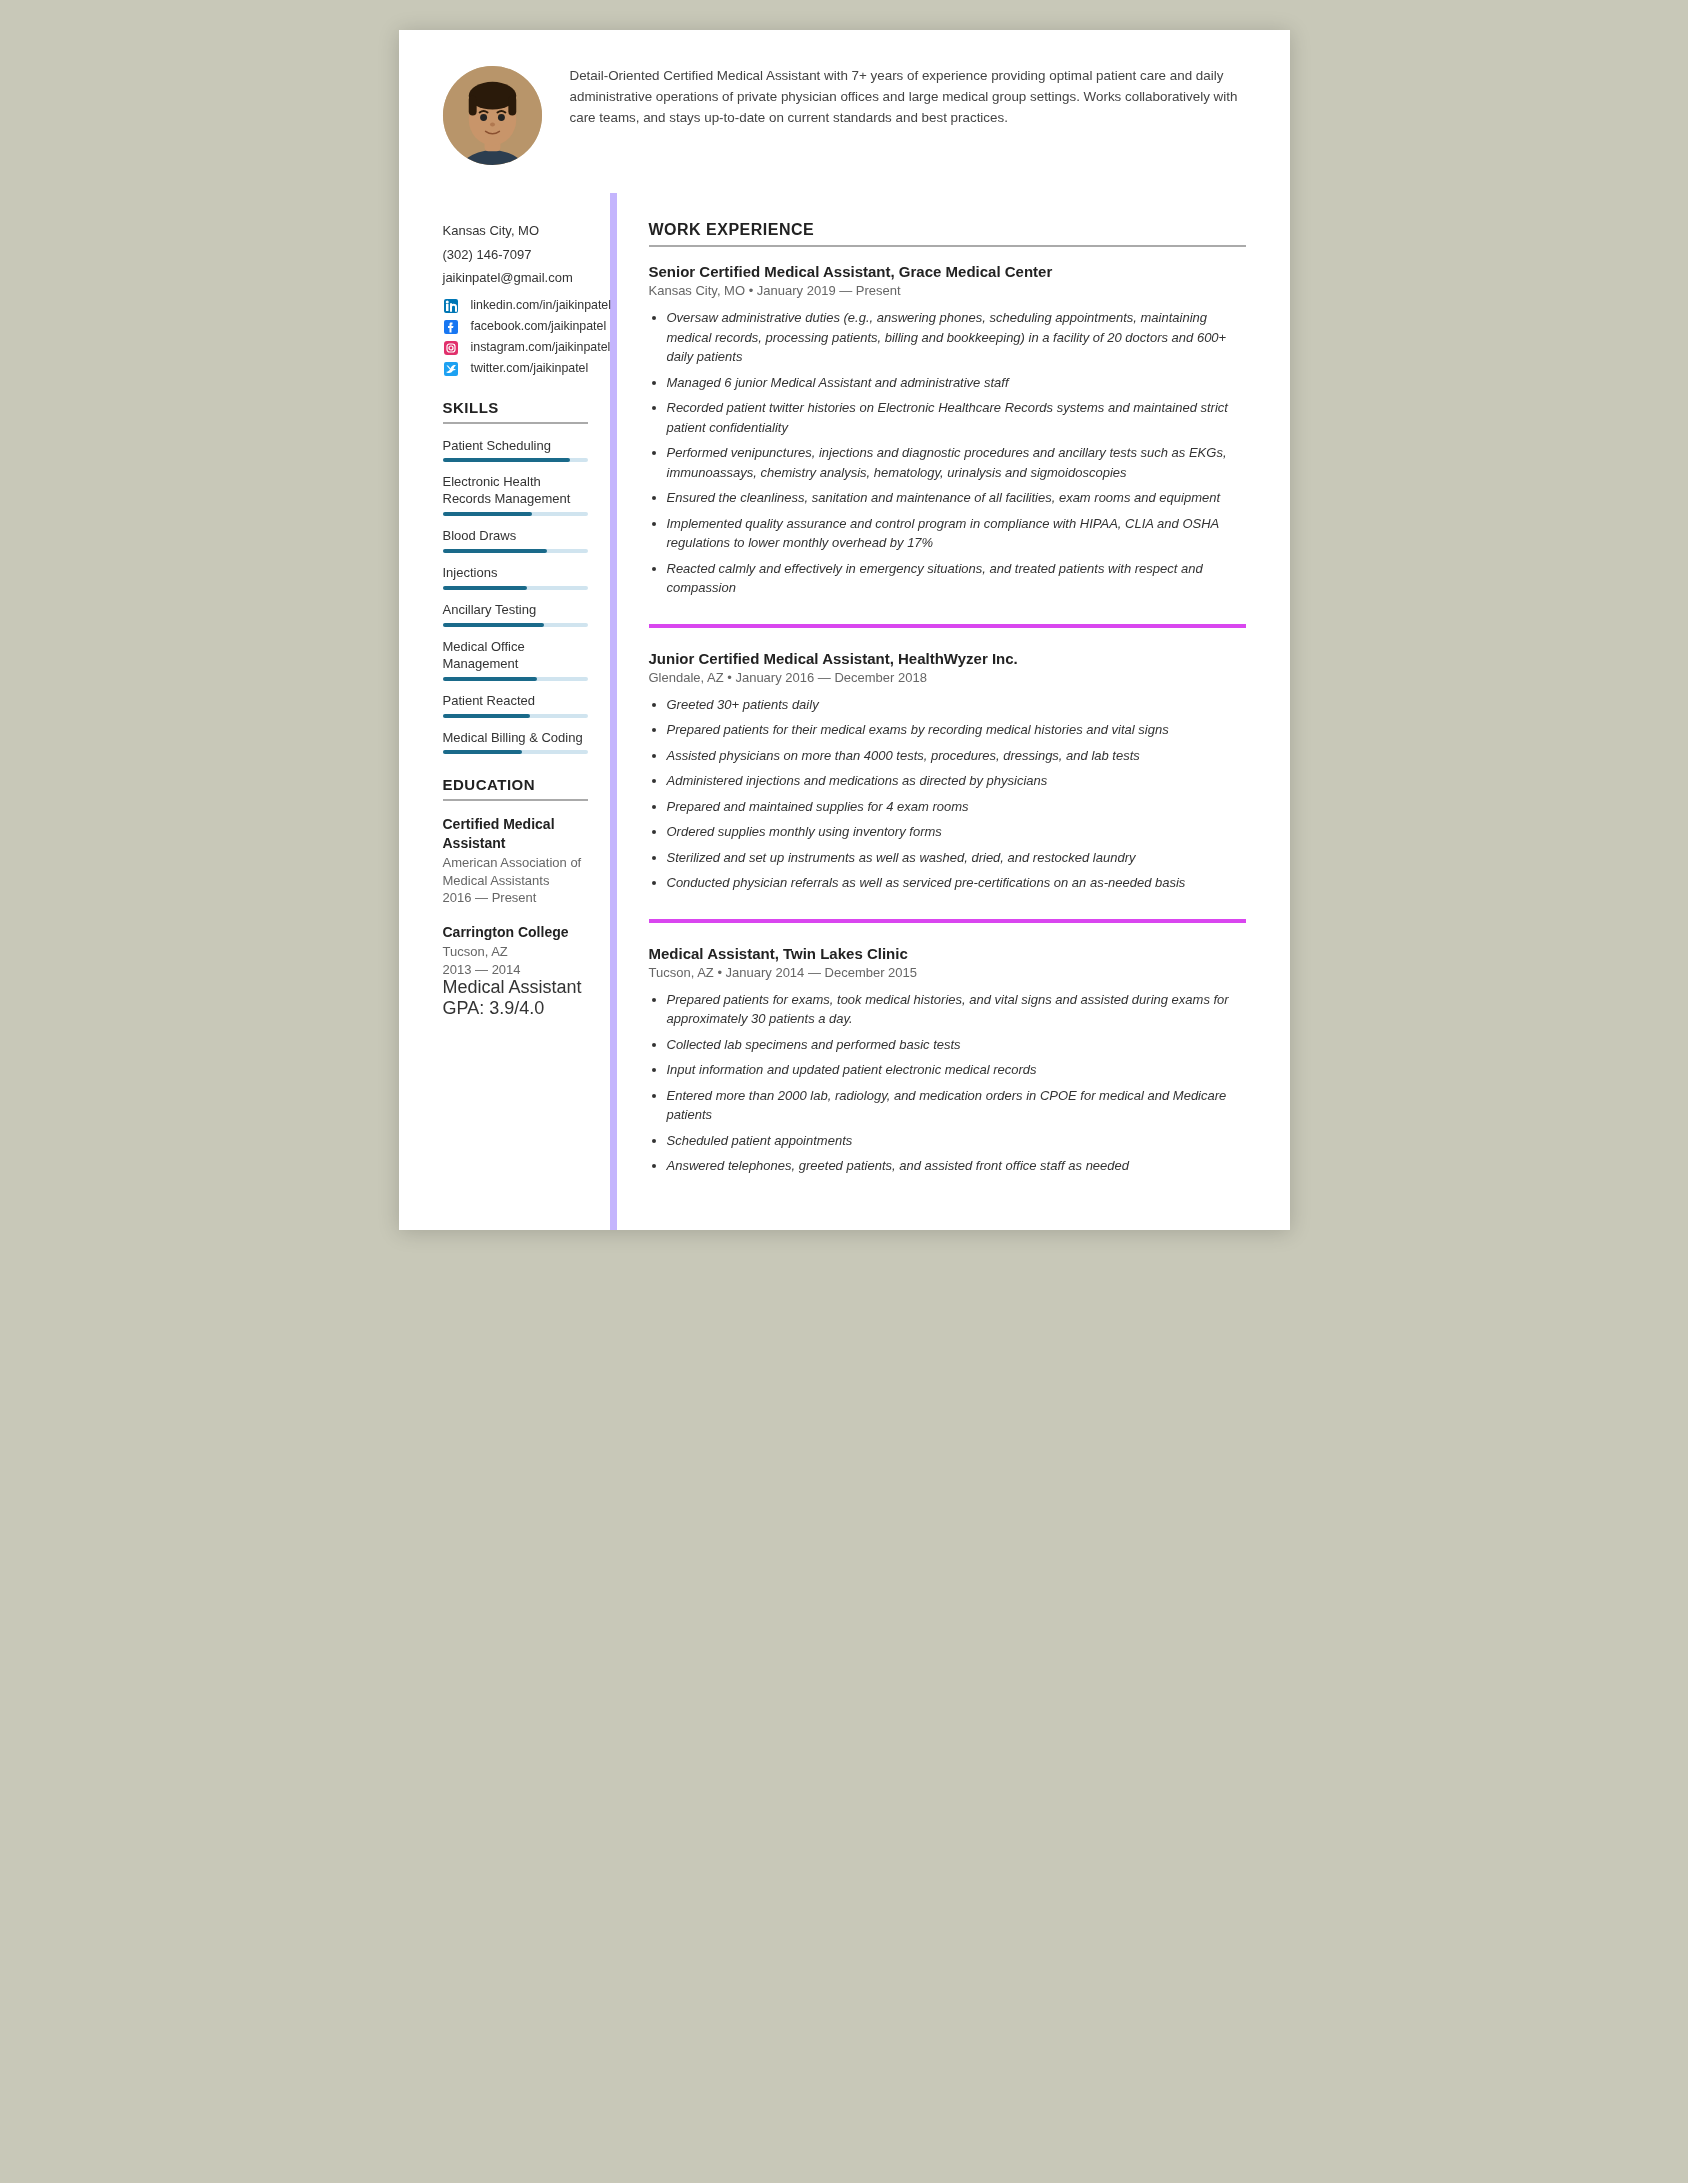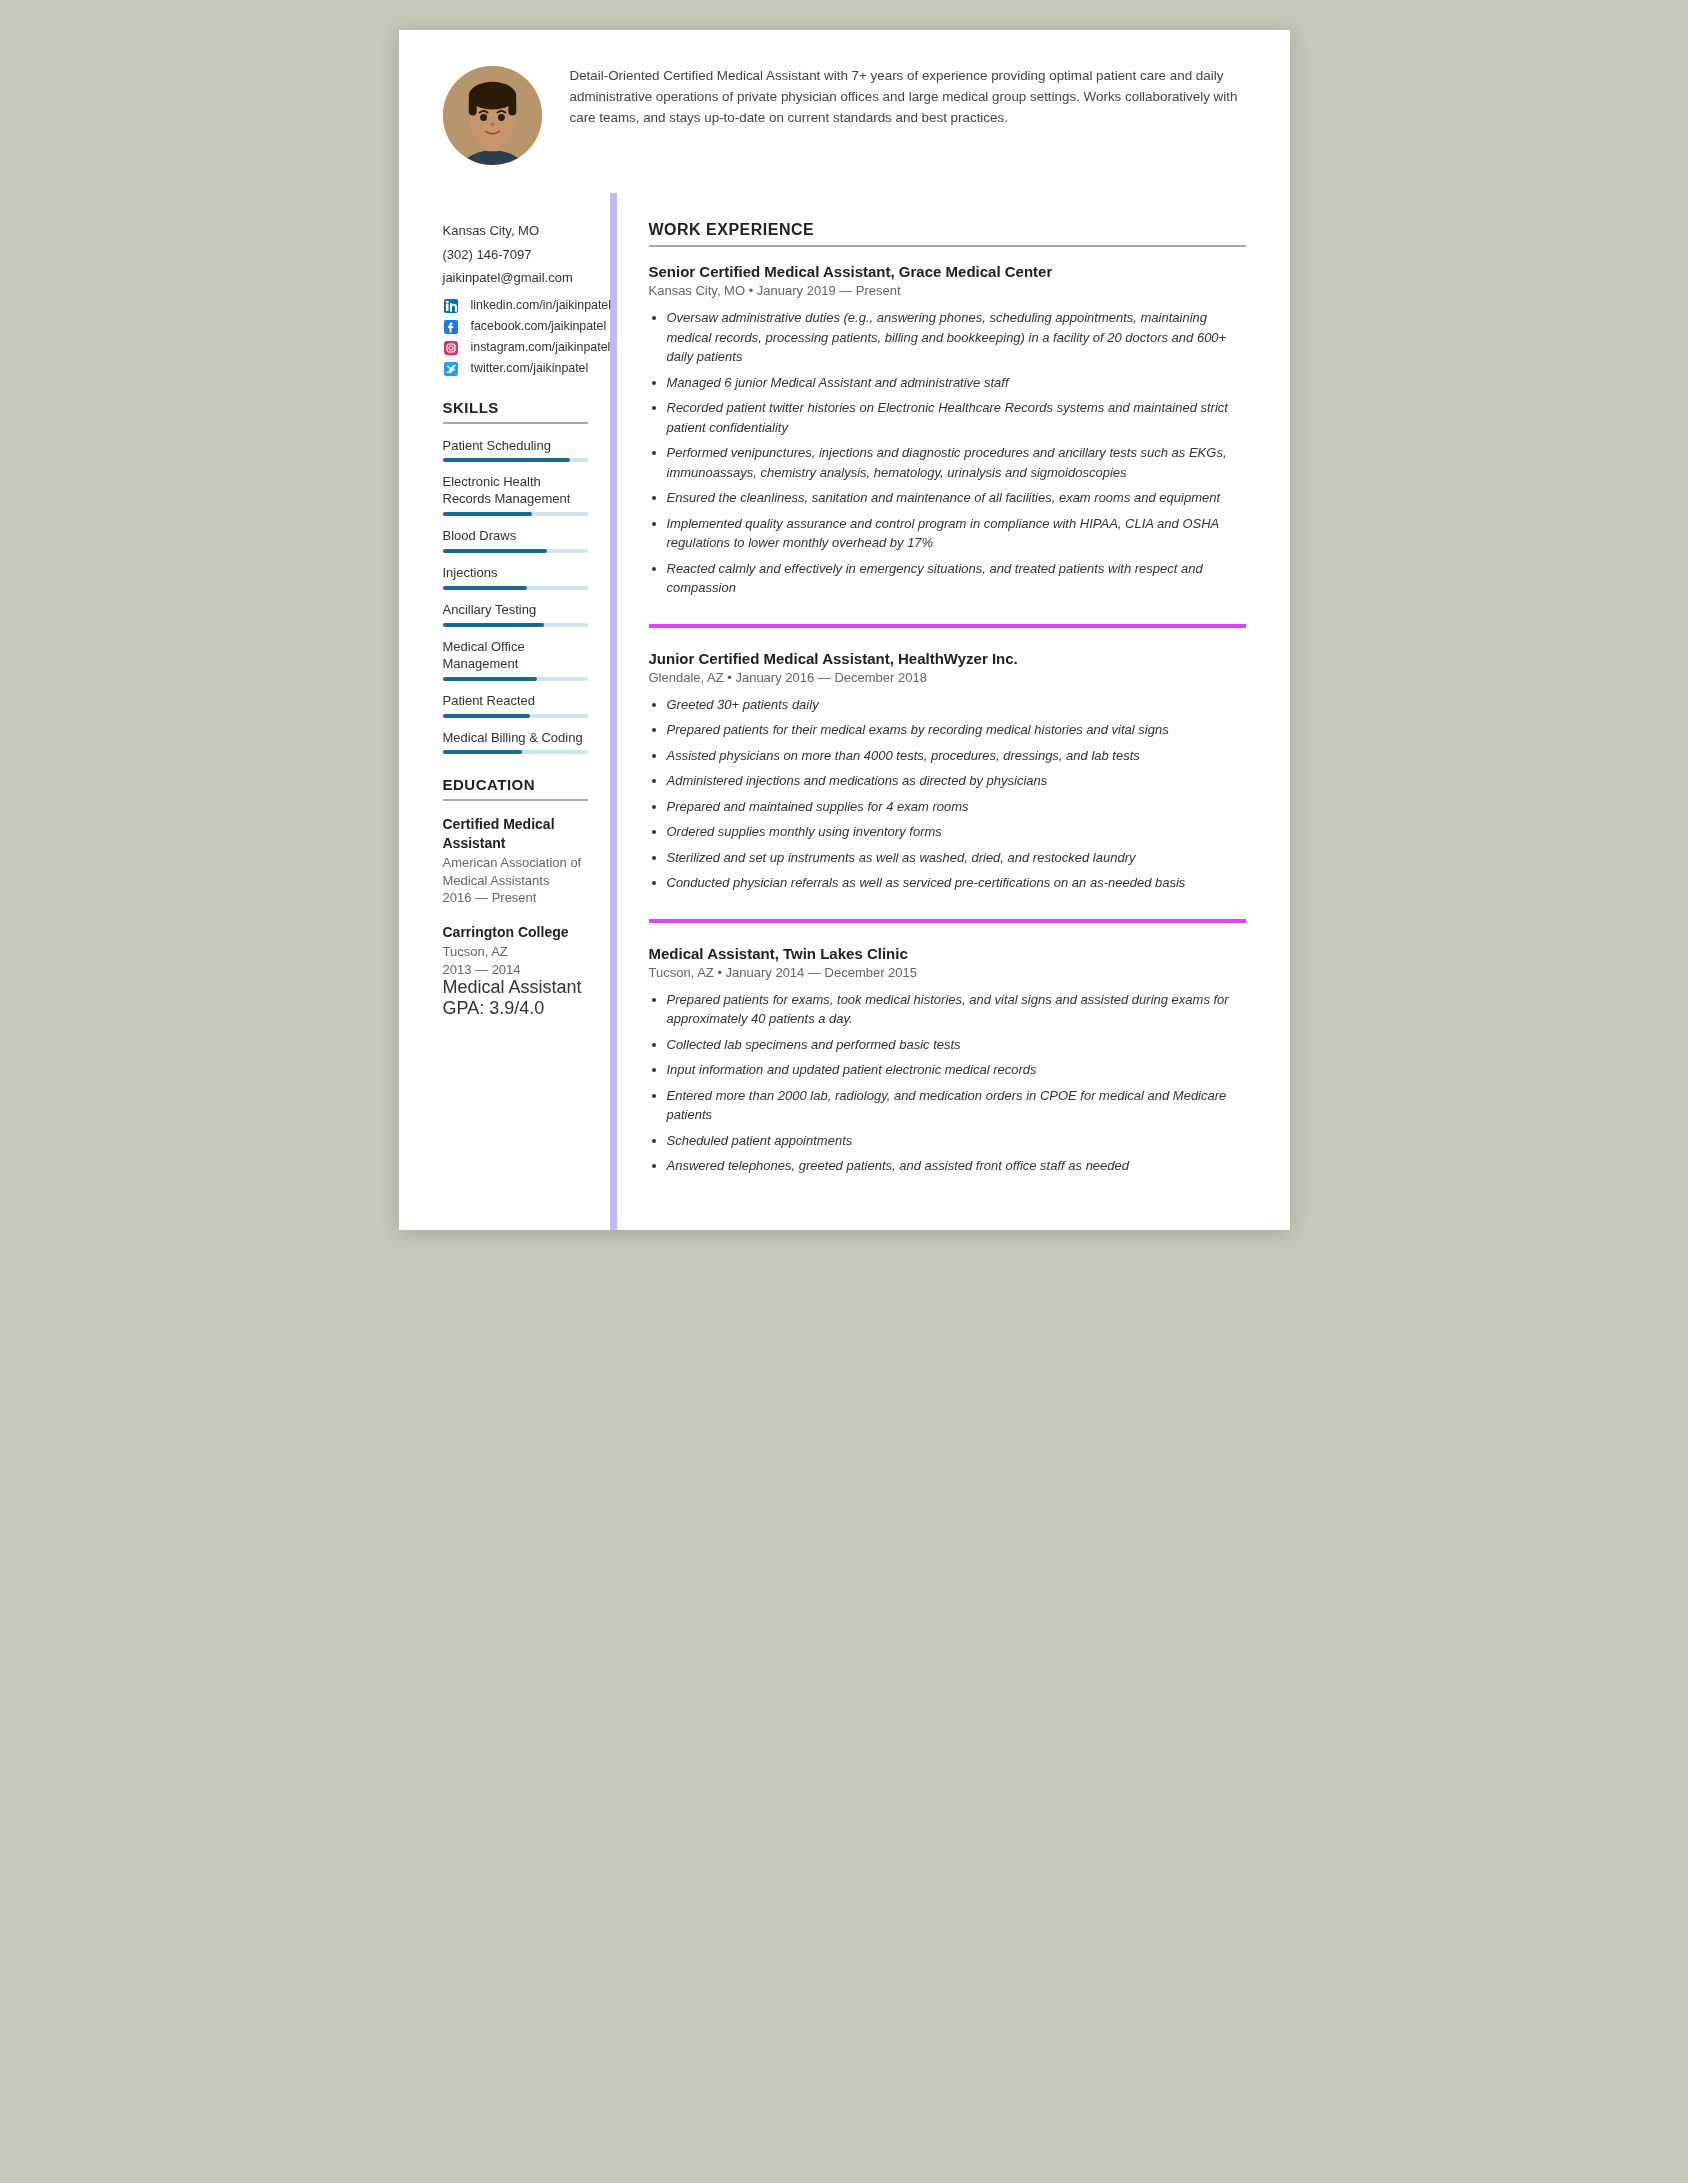--- a/index.html
+++ b/index.html
@@ -390,21 +390,21 @@
               <li>Prepared and maintained supplies for 4 exam rooms</li>
               <li>Ordered supplies monthly using inventory forms</li>
               <li>Sterilized and set up instruments as well as washed, dried, and restocked laundry</li>
               <li>Conducted physician referrals as well as serviced pre-certifications on an as-needed basis</li>
             </ul>
   </div>
           <div class="job-block">
     <div class="job-title">Medical Assistant, Twin Lakes Clinic</div>
     <div class="job-meta">Tucson, AZ • January 2014 — December 2015</div>
     <ul class="job-bullets">
-              <li>Prepared patients for exams, took medical histories, and vital signs and assisted during exams for approximately 40 patients a day.</li>
+              <li>Prepared patients for exams, took medical histories, and vital signs and assisted during exams for approximately 30 patients a day.</li>
               <li>Collected lab specimens and performed basic tests</li>
               <li>Input information and updated patient electronic medical records</li>
               <li>Entered more than 2000 lab, radiology, and medication orders in CPOE for medical and Medicare patients</li>
               <li>Scheduled patient appointments</li>
               <li>Answered telephones, greeted patients, and assisted front office staff as needed</li>
             </ul>
   </div>
         </div>
     </div>
   </div>

